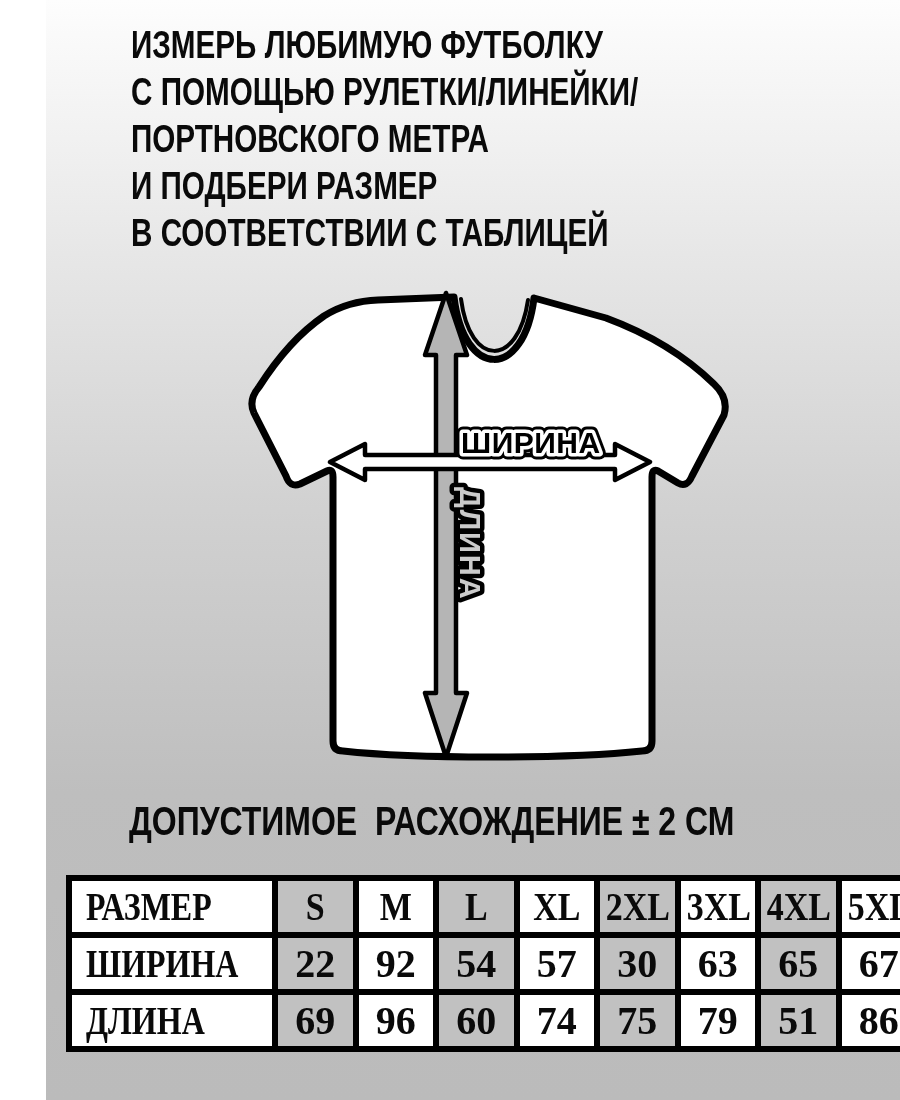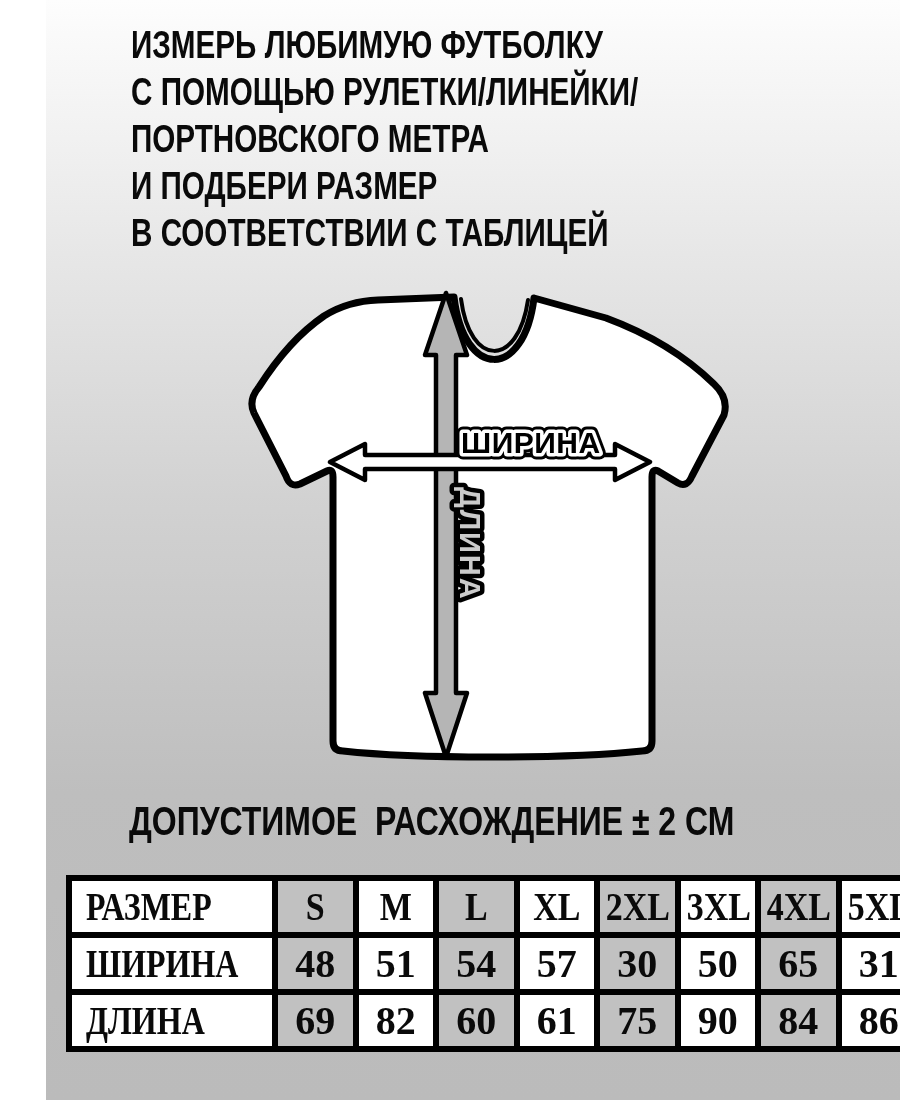--- a/index.html
+++ b/index.html
@@ -163,36 +163,36 @@
       <th><span class="cond-c">M</span></th>
       <th class="gray"><span class="cond-c">L</span></th>
       <th><span class="cond-c">XL</span></th>
       <th class="gray"><span class="cond-c">2XL</span></th>
       <th><span class="cond-c">3XL</span></th>
       <th class="gray"><span class="cond-c">4XL</span></th>
       <th><span class="cond-c">5XL</span></th>
     </tr>
     <tr>
       <td class="rowlabel"><span class="cond">ШИРИНА</span></td>
-      <td class="gray"><span class="num">48</span></td>
-      <td><span class="num">51</span></td>
+      <td class="gray"><span class="num">22</span></td>
+      <td><span class="num">92</span></td>
       <td class="gray"><span class="num">54</span></td>
       <td><span class="num">57</span></td>
       <td class="gray"><span class="num">30</span></td>
-      <td><span class="num">50</span></td>
+      <td><span class="num">63</span></td>
       <td class="gray"><span class="num">65</span></td>
-      <td><span class="num">31</span></td>
+      <td><span class="num">67</span></td>
     </tr>
     <tr>
       <td class="rowlabel"><span class="cond">ДЛИНА</span></td>
       <td class="gray"><span class="num">69</span></td>
-      <td><span class="num">82</span></td>
+      <td><span class="num">96</span></td>
       <td class="gray"><span class="num">60</span></td>
-      <td><span class="num">61</span></td>
+      <td><span class="num">74</span></td>
       <td class="gray"><span class="num">75</span></td>
-      <td><span class="num">90</span></td>
-      <td class="gray"><span class="num">84</span></td>
+      <td><span class="num">79</span></td>
+      <td class="gray"><span class="num">51</span></td>
       <td><span class="num">86</span></td>
     </tr>
   </tbody>
     </table>
 
 </div>
 
 </body></html>

